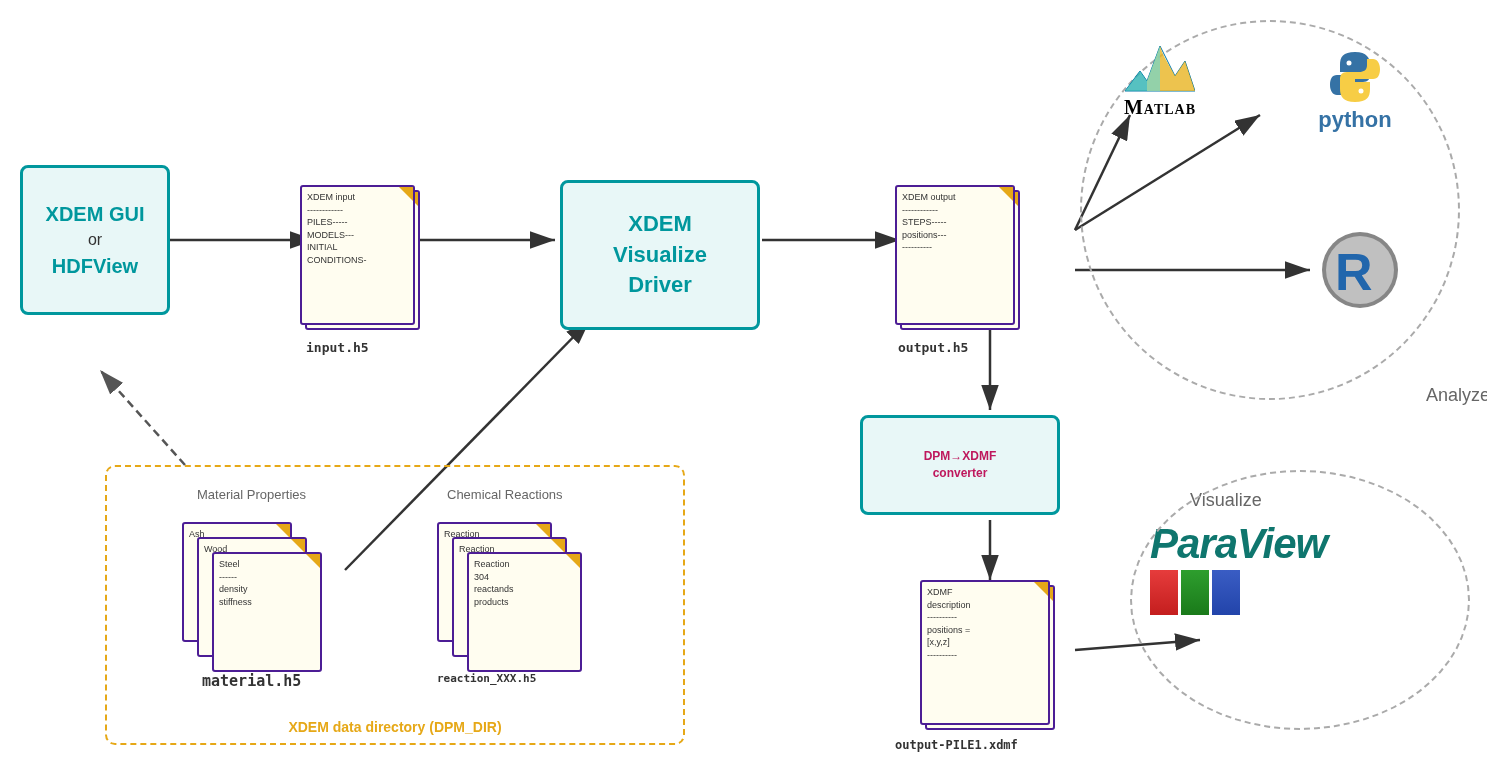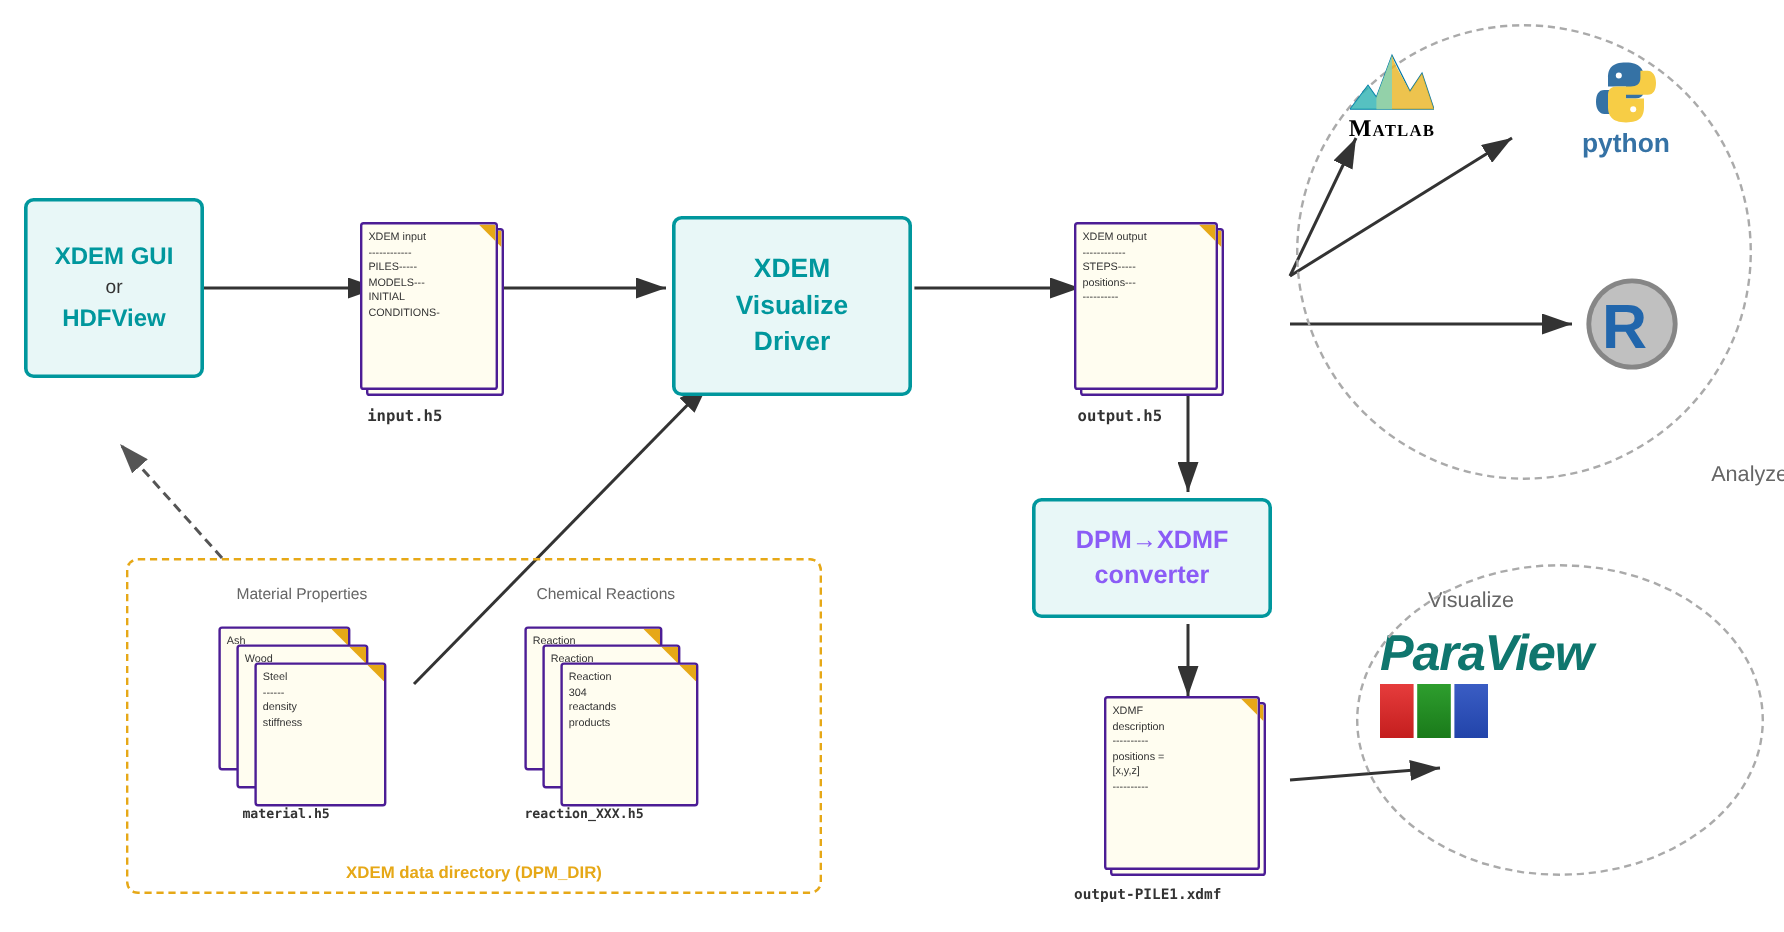--- a/index.html
+++ b/index.html
@@ -127,22 +127,22 @@
     }
 
     .sim-driver-text {
       color: #00979D;
       font-size: 22px;
       font-weight: bold;
       line-height: 1.4;
     }
 
     .dpm-text {
-      color: #8b5cf6;
-      font-size: 21px;
+      color: #be185d;
+      font-size: 12px;
       font-weight: bold;
       line-height: 1.4;
     }
 
     .doc-text {
       font-size: 9px;
       color: #333;
       line-height: 1.4;
       padding: 4px 5px;
       padding-right: 12px;
@@ -304,21 +304,21 @@
       </div>
 
       <div class="doc-page" style="width:110px; height:120px; top:15px; left:15px;">
         <div class="doc-text">Wood</div>
       </div>
 
       <div class="doc-page" style="width:110px; height:120px; top:30px; left:30px;">
         <div class="doc-text">Steel<br>------<br>density<br>stiffness</div>
       </div>
     </div>
-    <div class="file-label" style="position:absolute; left:95px; top:205px; font-size:11px;">material.h5</div>
+    <div class="file-label" style="position:absolute; left:95px; top:205px; font-size:15px;">material.h5</div>
 
     <div style="position:absolute; left:330px; top:55px;">
 
       <div class="doc-page" style="width:115px; height:120px; top:0px; left:0px;">
         <div class="doc-text">Reaction</div>
       </div>
 
       <div class="doc-page" style="width:115px; height:120px; top:15px; left:15px;">
         <div class="doc-text">Reaction</div>
       </div>

